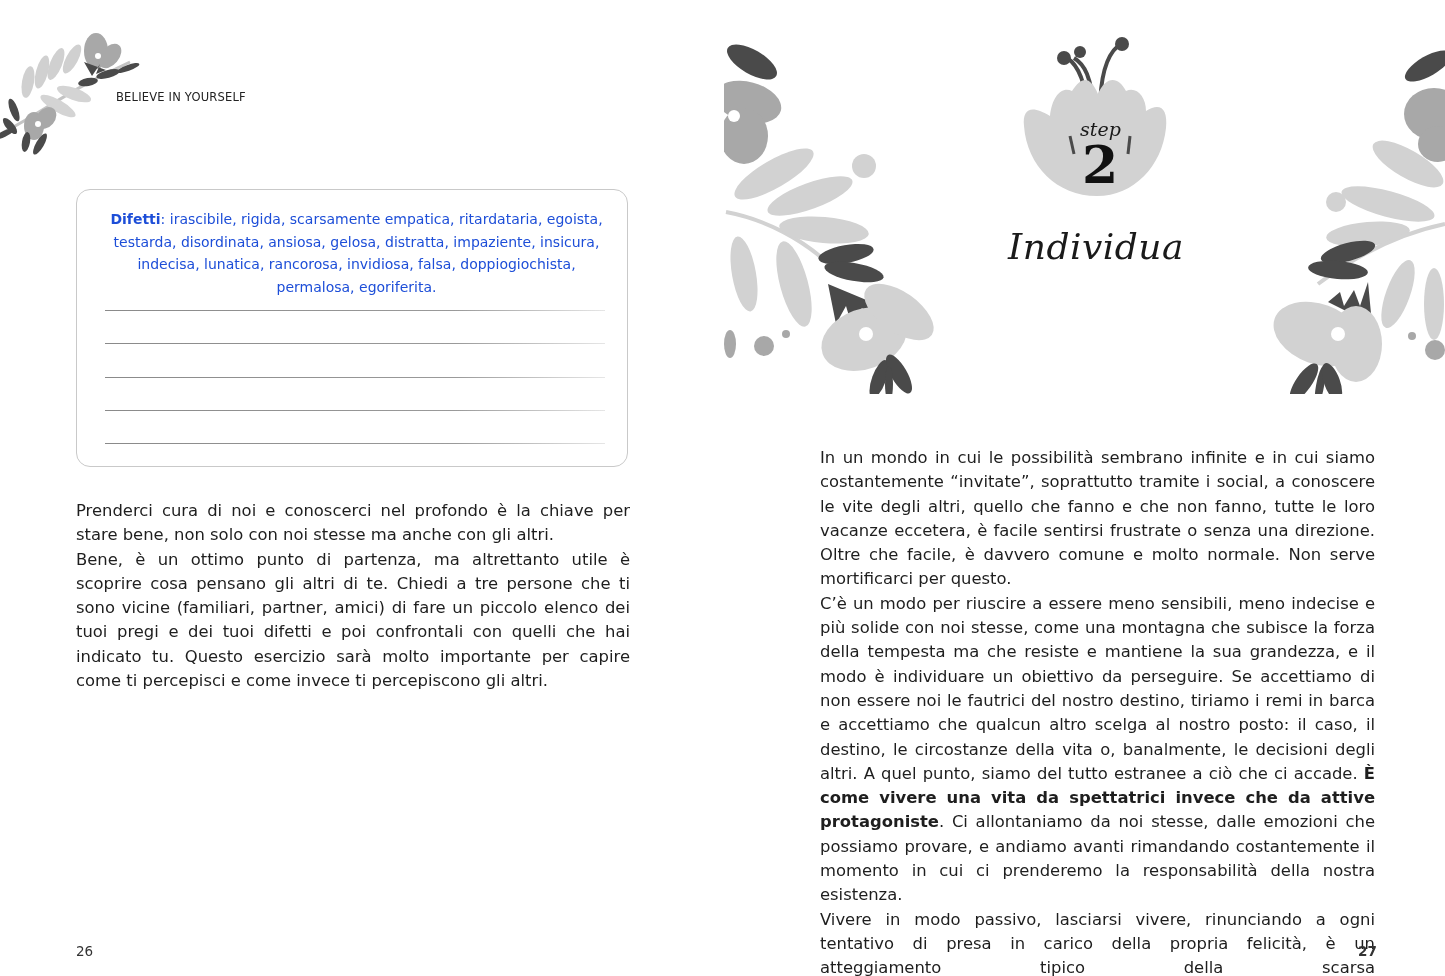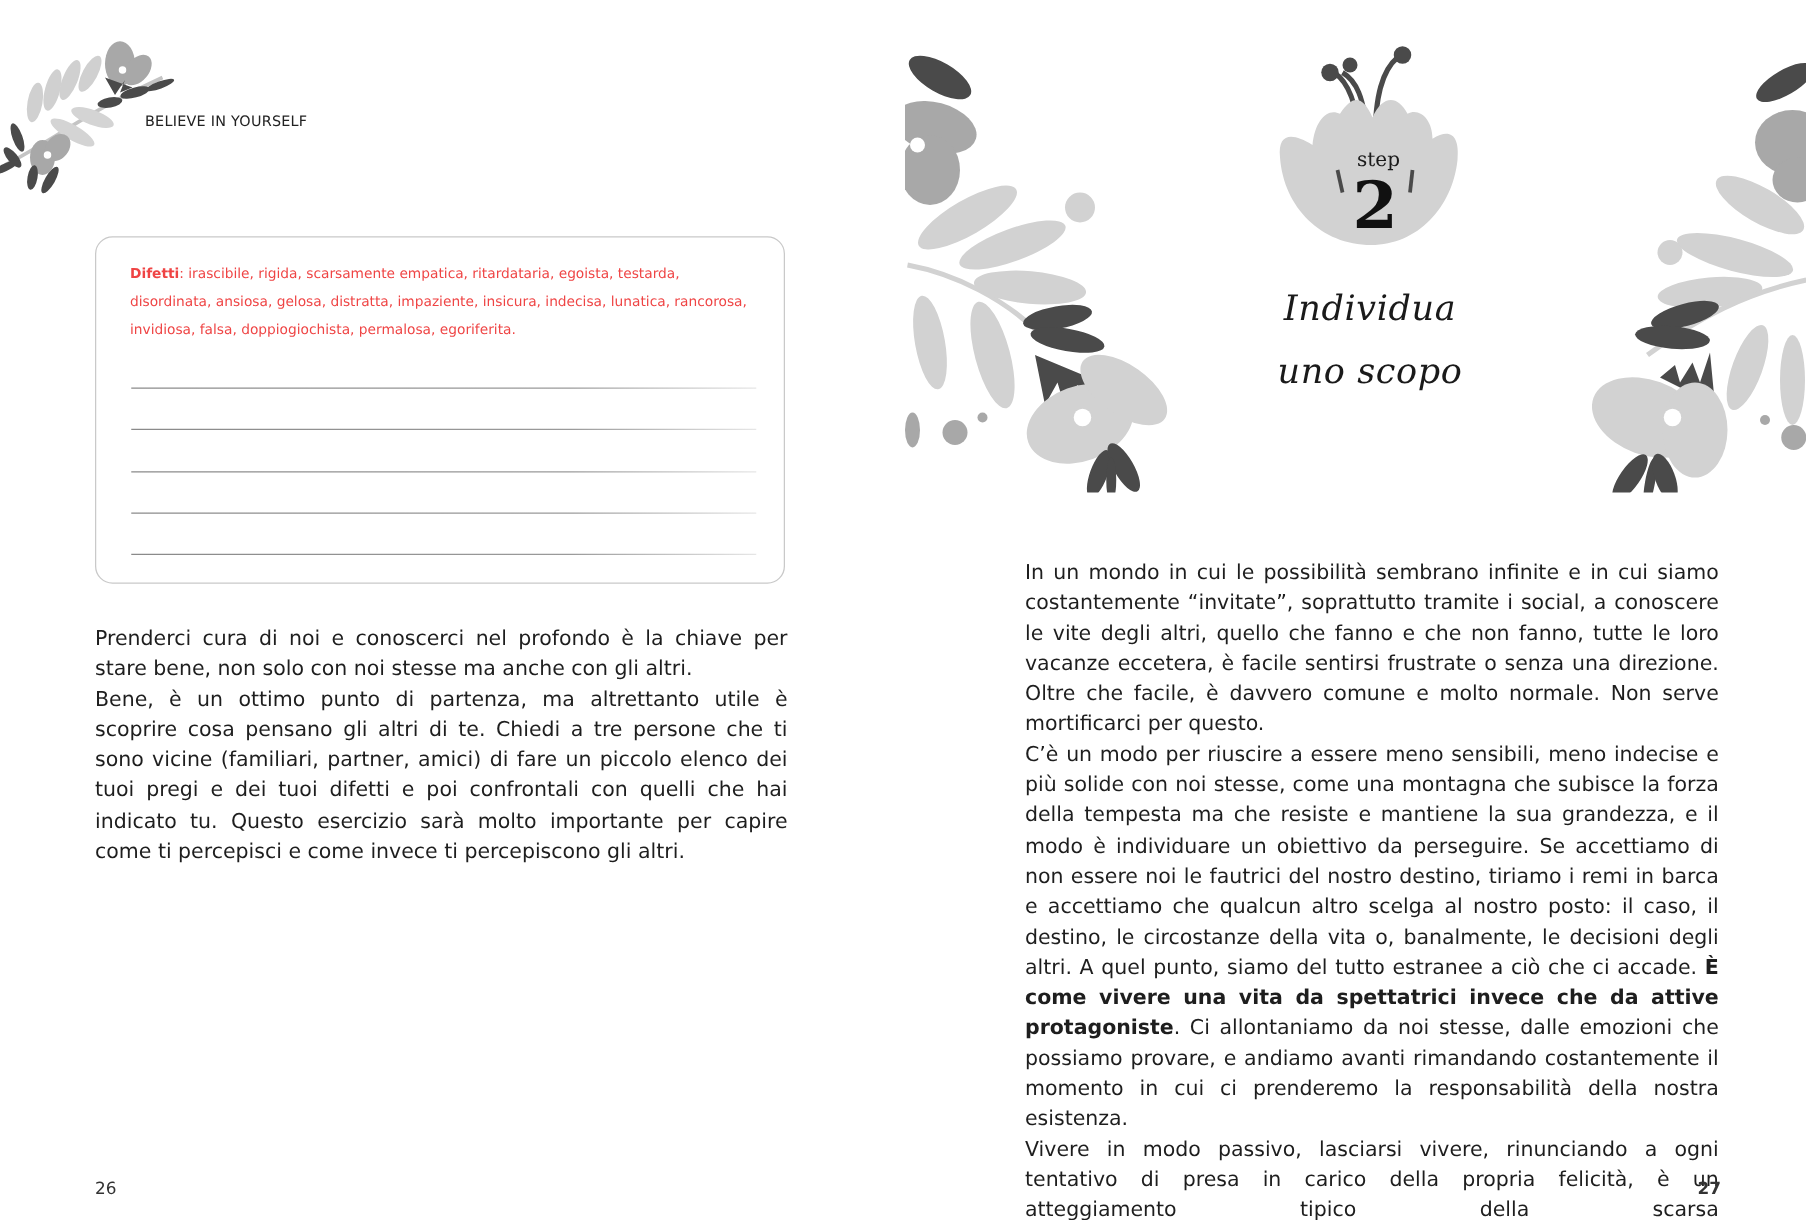--- a/index.html
+++ b/index.html
@@ -9,41 +9,41 @@
   .page-left { left: 0; width: 722px; }
   .page-right { left: 722px; width: 723px; }
 
   .running-header { position: absolute; left: 116px; top: 90px; font-size: 11.5px;
         letter-spacing: 0.2px; color: #222; font-family: "DejaVu Sans", sans-serif; }
 
   .deco { position: absolute; }
 
   .box { position: absolute; left: 76px; top: 189px; width: 552px; height: 278px;
          border: 1px solid #c9c9c9; border-radius: 14px; box-sizing: border-box; }
-  .box-text { position: absolute; left: 27px; top: 18px; width: 505px; font-size: 11px;
-              line-height: 22.5px; color: #ef4444; }
+  .box-text { position: absolute; left: 27px; top: 18px; width: 505px; font-size: 14px;
+              line-height: 22.5px; color: #1d4ed8; text-align: center; }
   .box-text b { font-weight: bold; }
   .write-line { position: absolute; left: 28px; width: 500px; height: 1px;
                 background: linear-gradient(to right, #8a8a8a 0%, #9a9a9a 70%, #e6e6e6 100%); }
 
   .body-text { position: absolute; font-size: 16.4px; line-height: 24.3px; color: #1e1e1e;
                text-align: justify; }
   .body-text p { margin: 0; }
   .body-text p.last-line-just { text-align-last: justify; }
   .left-text { left: 76px; top: 499px; width: 554px; }
   .right-text { left: 98px; top: 446px; width: 555px; }
   .bold { font-weight: bold; }
 
   .page-number { position: absolute; top: 943px; font-size: 13.5px; color: #333; }
 
   .step-title { position: absolute; left: 270px; top: 222px; width: 208px; text-align: center;
-                font-family: "DejaVu Serif", serif; font-style: italic; font-size: 28px;
+                font-family: "DejaVu Serif", serif; font-style: italic; font-size: 36px;
                 line-height: 50px; color: #1a1a1a; letter-spacing: 0.5px; }
-  .step-label { position: absolute; left: 358px; top: 118px; width: 40px; text-align: right;
-                font-family: "DejaVu Serif", serif; font-size: 16px; color:#1a1a1a; }
+  .step-label { position: absolute; left: 358px; top: 118px; width: 40px; text-align: center;
+                font-family: "DejaVu Serif", serif; font-style: italic; font-size: 19px; color:#1a1a1a; }
   .step-number { position: absolute; left: 352px; top: 135px; width: 52px; text-align: center;
                  font-family: "DejaVu Serif", serif; font-weight: bold; font-size: 52px; line-height: 60px; color: #111; }
 </style>
 </head>
 <body>
 
 <div class="page page-left">
 
   <svg class="deco" style="left:0;top:14px;" width="150" height="145" viewBox="0 0 150 145">
     <path d="M4 118 C40 100 70 75 130 48" stroke="#c4c4c4" stroke-width="3" fill="none"></path>
@@ -126,21 +126,20 @@
     <circle cx="100" cy="8" r="7" fill="#4a4a4a"></circle>
     <path d="M75 160 C35 160 5 130 2 90 C0 70 12 70 28 80 C30 60 40 50 50 55 C60 40 68 40 76 58 C84 40 96 40 104 55 C114 50 124 60 124 75 C138 66 146 72 144 92 C140 130 112 160 75 160 Z" fill="#d2d2d2"></path>
     <line x1="48" y1="100" x2="52" y2="118" stroke="#4a4a4a" stroke-width="3"></line>
     <line x1="108" y1="100" x2="106" y2="118" stroke="#4a4a4a" stroke-width="3"></line>
   </svg>
   <div class="step-label">step</div>
   <div class="step-number">2</div>
 
   <div class="step-title">
     <div>Individua</div>
-    <div>uno scopo</div>
   </div>
 
   <svg class="deco" style="left:526px;top:44px;" width="197" height="350" viewBox="0 0 197 350">
     <ellipse cx="180" cy="22" rx="26" ry="10" fill="#4a4a4a" transform="rotate(-30 180 22)"></ellipse>
     <ellipse cx="186" cy="70" rx="30" ry="26" fill="#a8a8a8"></ellipse>
     <ellipse cx="190" cy="100" rx="20" ry="18" fill="#a8a8a8"></ellipse>
     <ellipse cx="160" cy="120" rx="40" ry="14" fill="#d2d2d2" transform="rotate(30 160 120)"></ellipse>
     <ellipse cx="140" cy="160" rx="48" ry="13" fill="#d2d2d2" transform="rotate(15 140 160)"></ellipse>
     <ellipse cx="120" cy="190" rx="42" ry="12" fill="#d2d2d2" transform="rotate(-5 120 190)"></ellipse>
     <path d="M197 180 C150 190 110 210 70 240" stroke="#d2d2d2" stroke-width="4" fill="none"></path>

